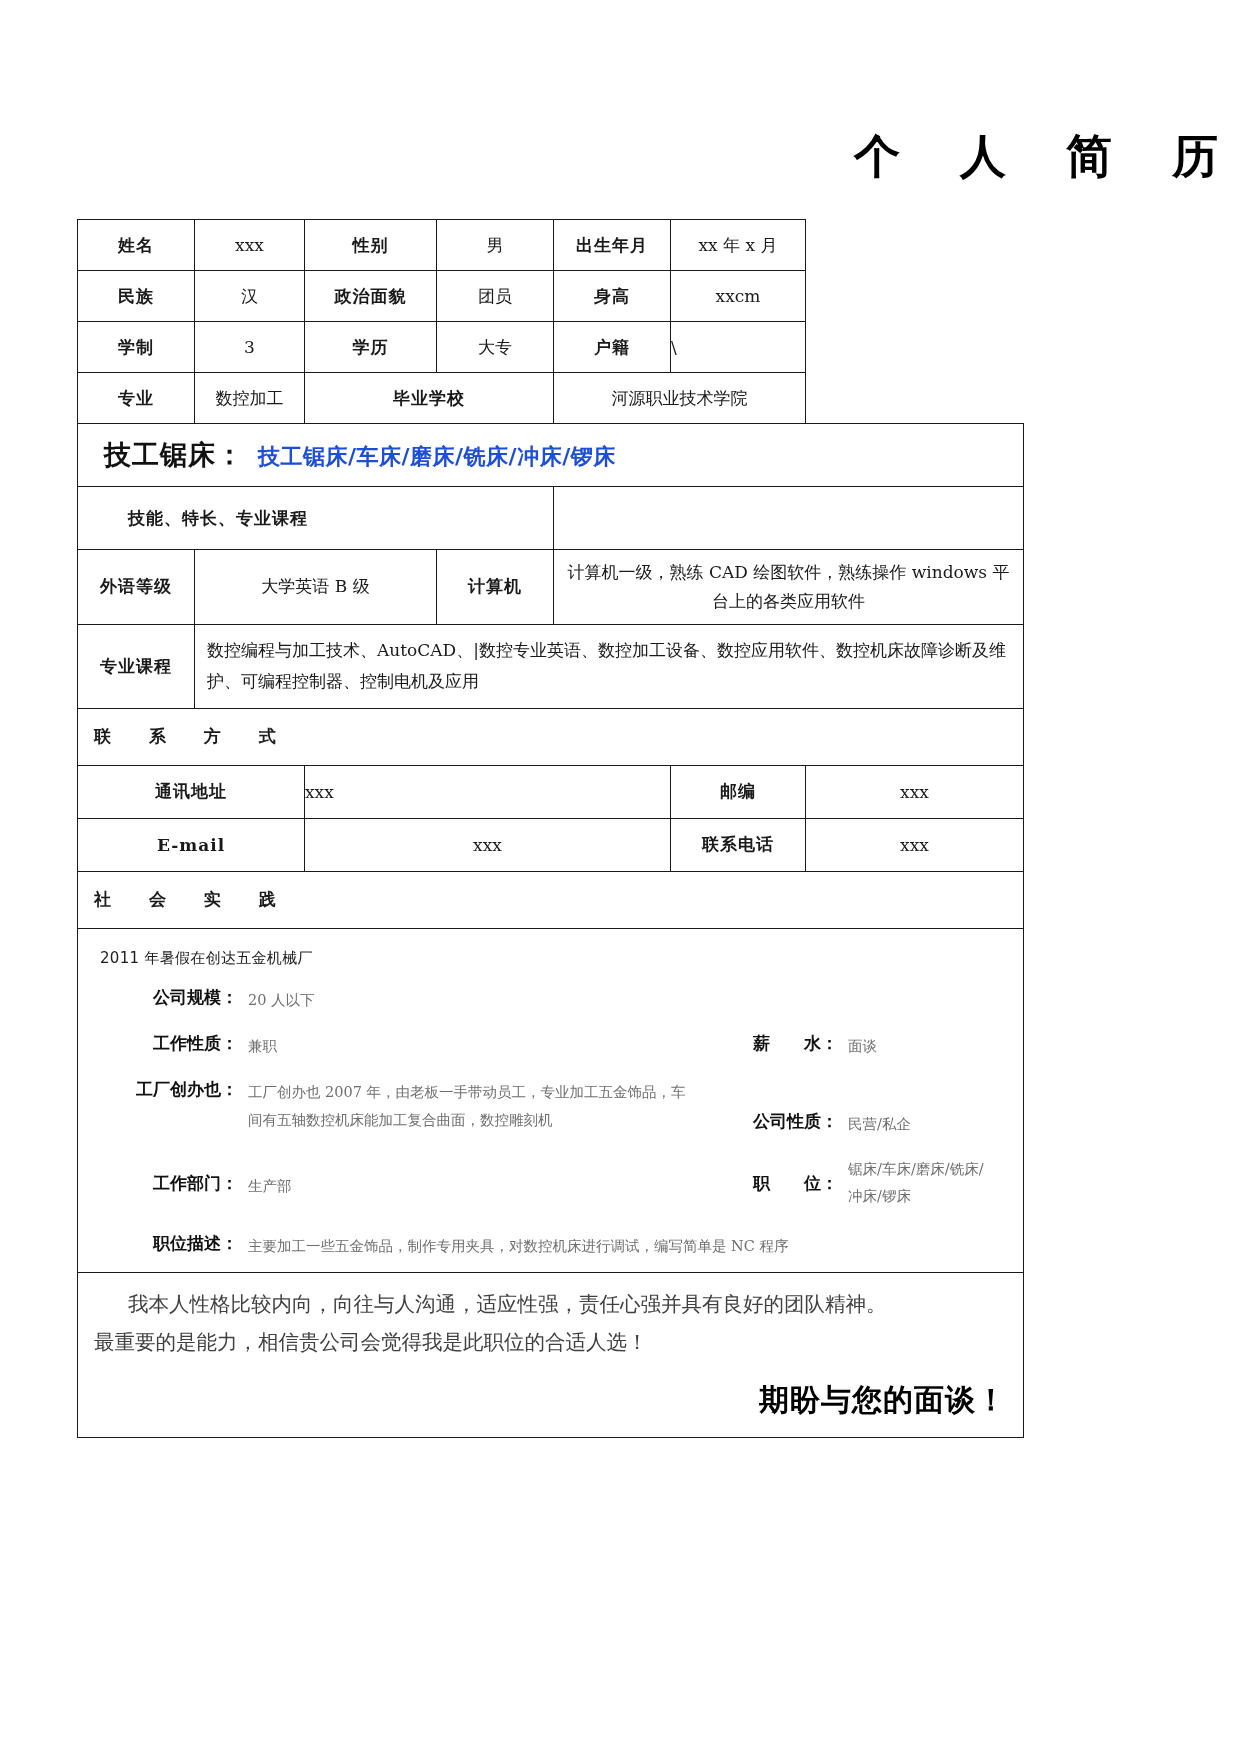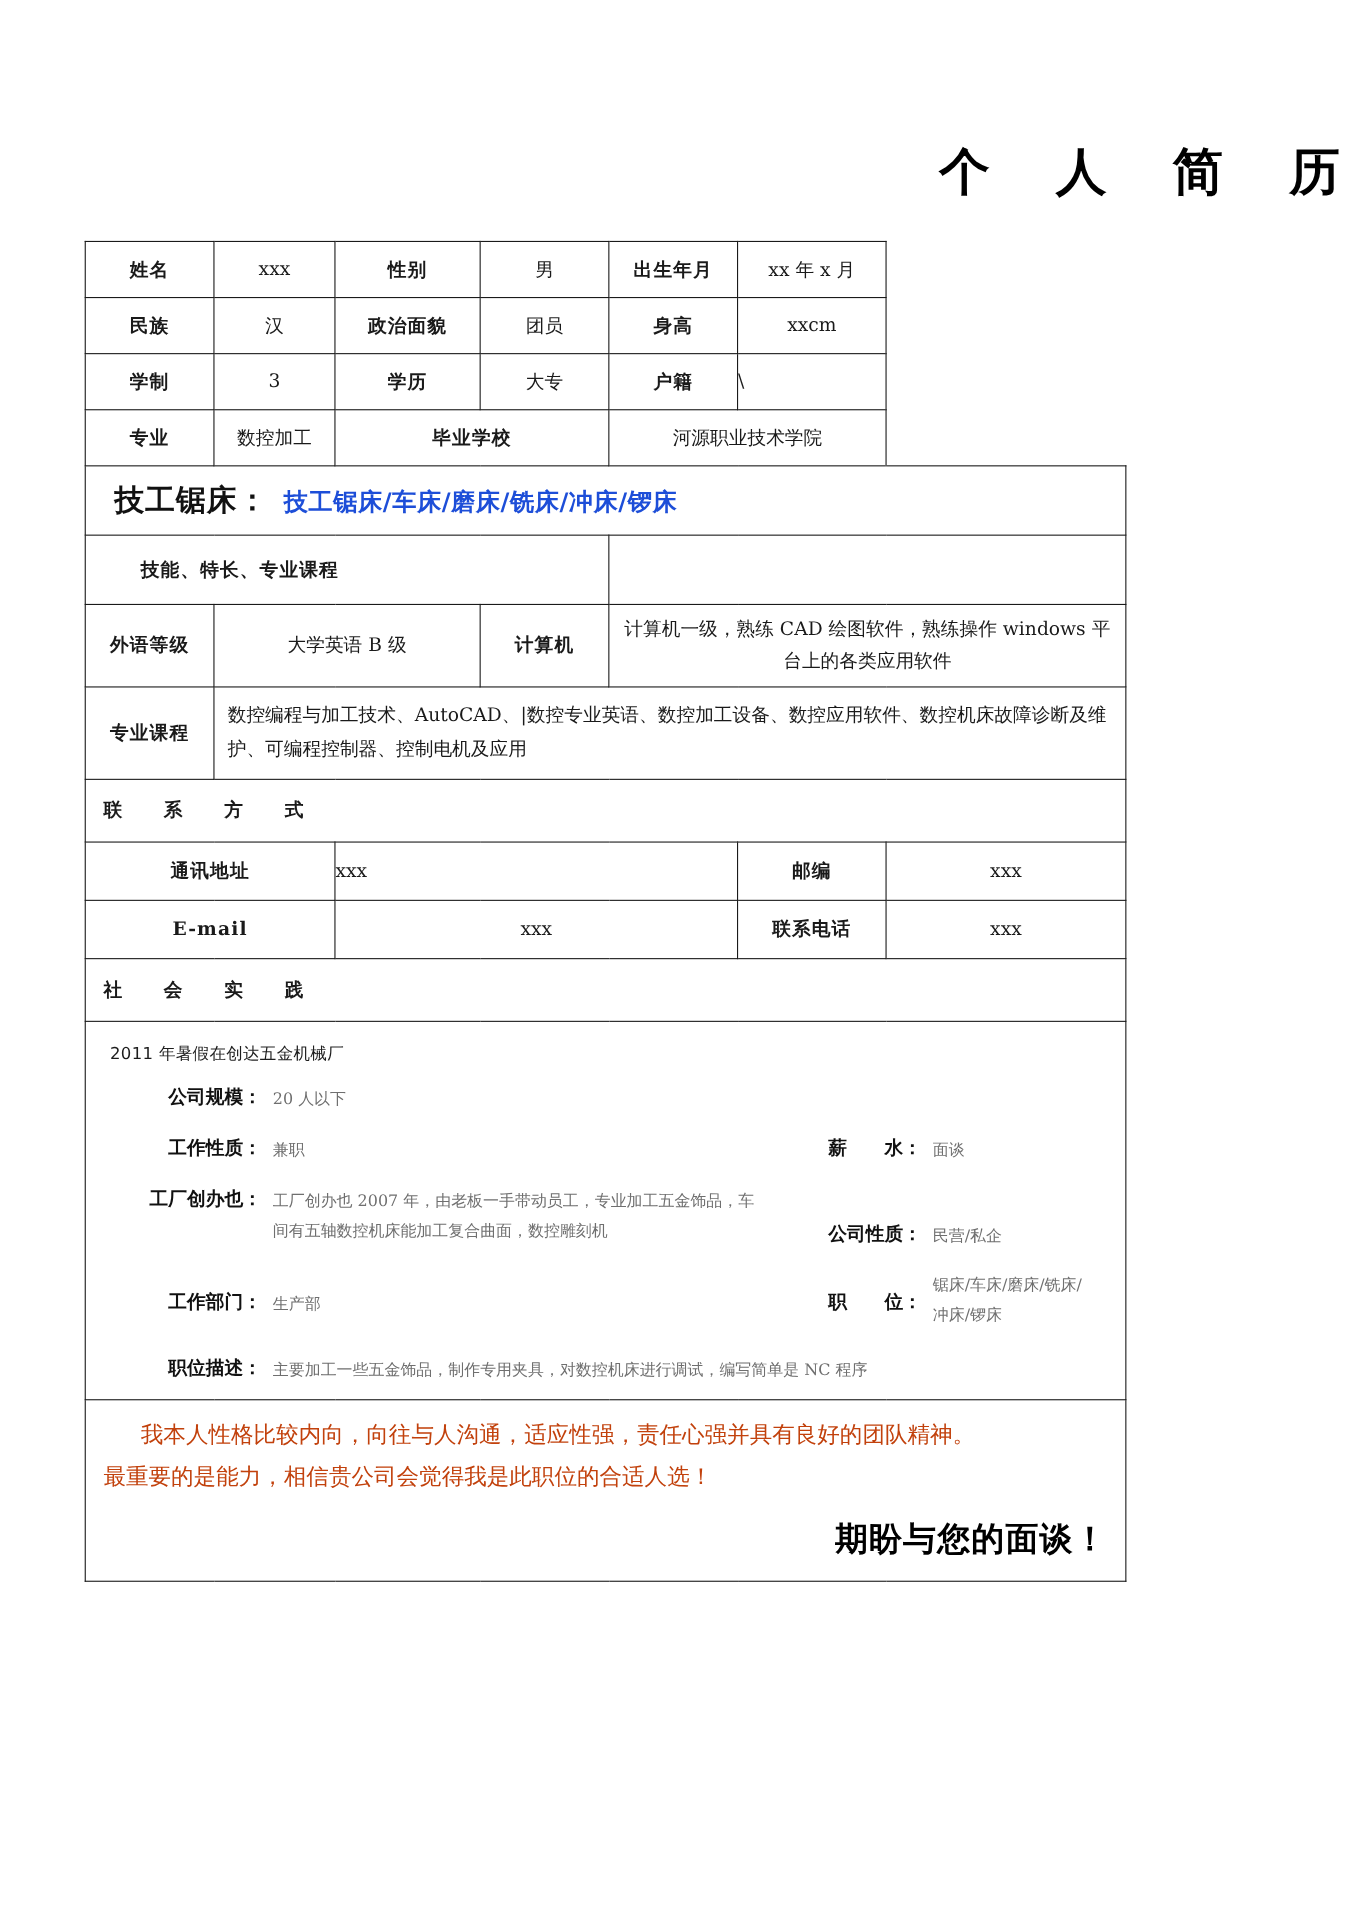--- a/index.html
+++ b/index.html
@@ -180,21 +180,21 @@
   
   .closing {
     padding: 10px 16px 14px 16px !important;
     vertical-align: top;
   }
   .closing p {
     margin: 6px 0 0 0;
     font-family: "DejaVu Serif", "Liberation Serif", serif;
     font-size: 20.5px;
     line-height: 1.55;
-    color: #c2410c;
+    color: #404040;
   }
   .closing .indent { text-indent: 34px; }
   .closing .final {
     margin-top: 18px;
     text-align: right;
     font-family: "DejaVu Sans", "Liberation Sans", sans-serif;
     font-weight: bold;
     font-size: 30px;
     letter-spacing: 1px;
     color: #000;

